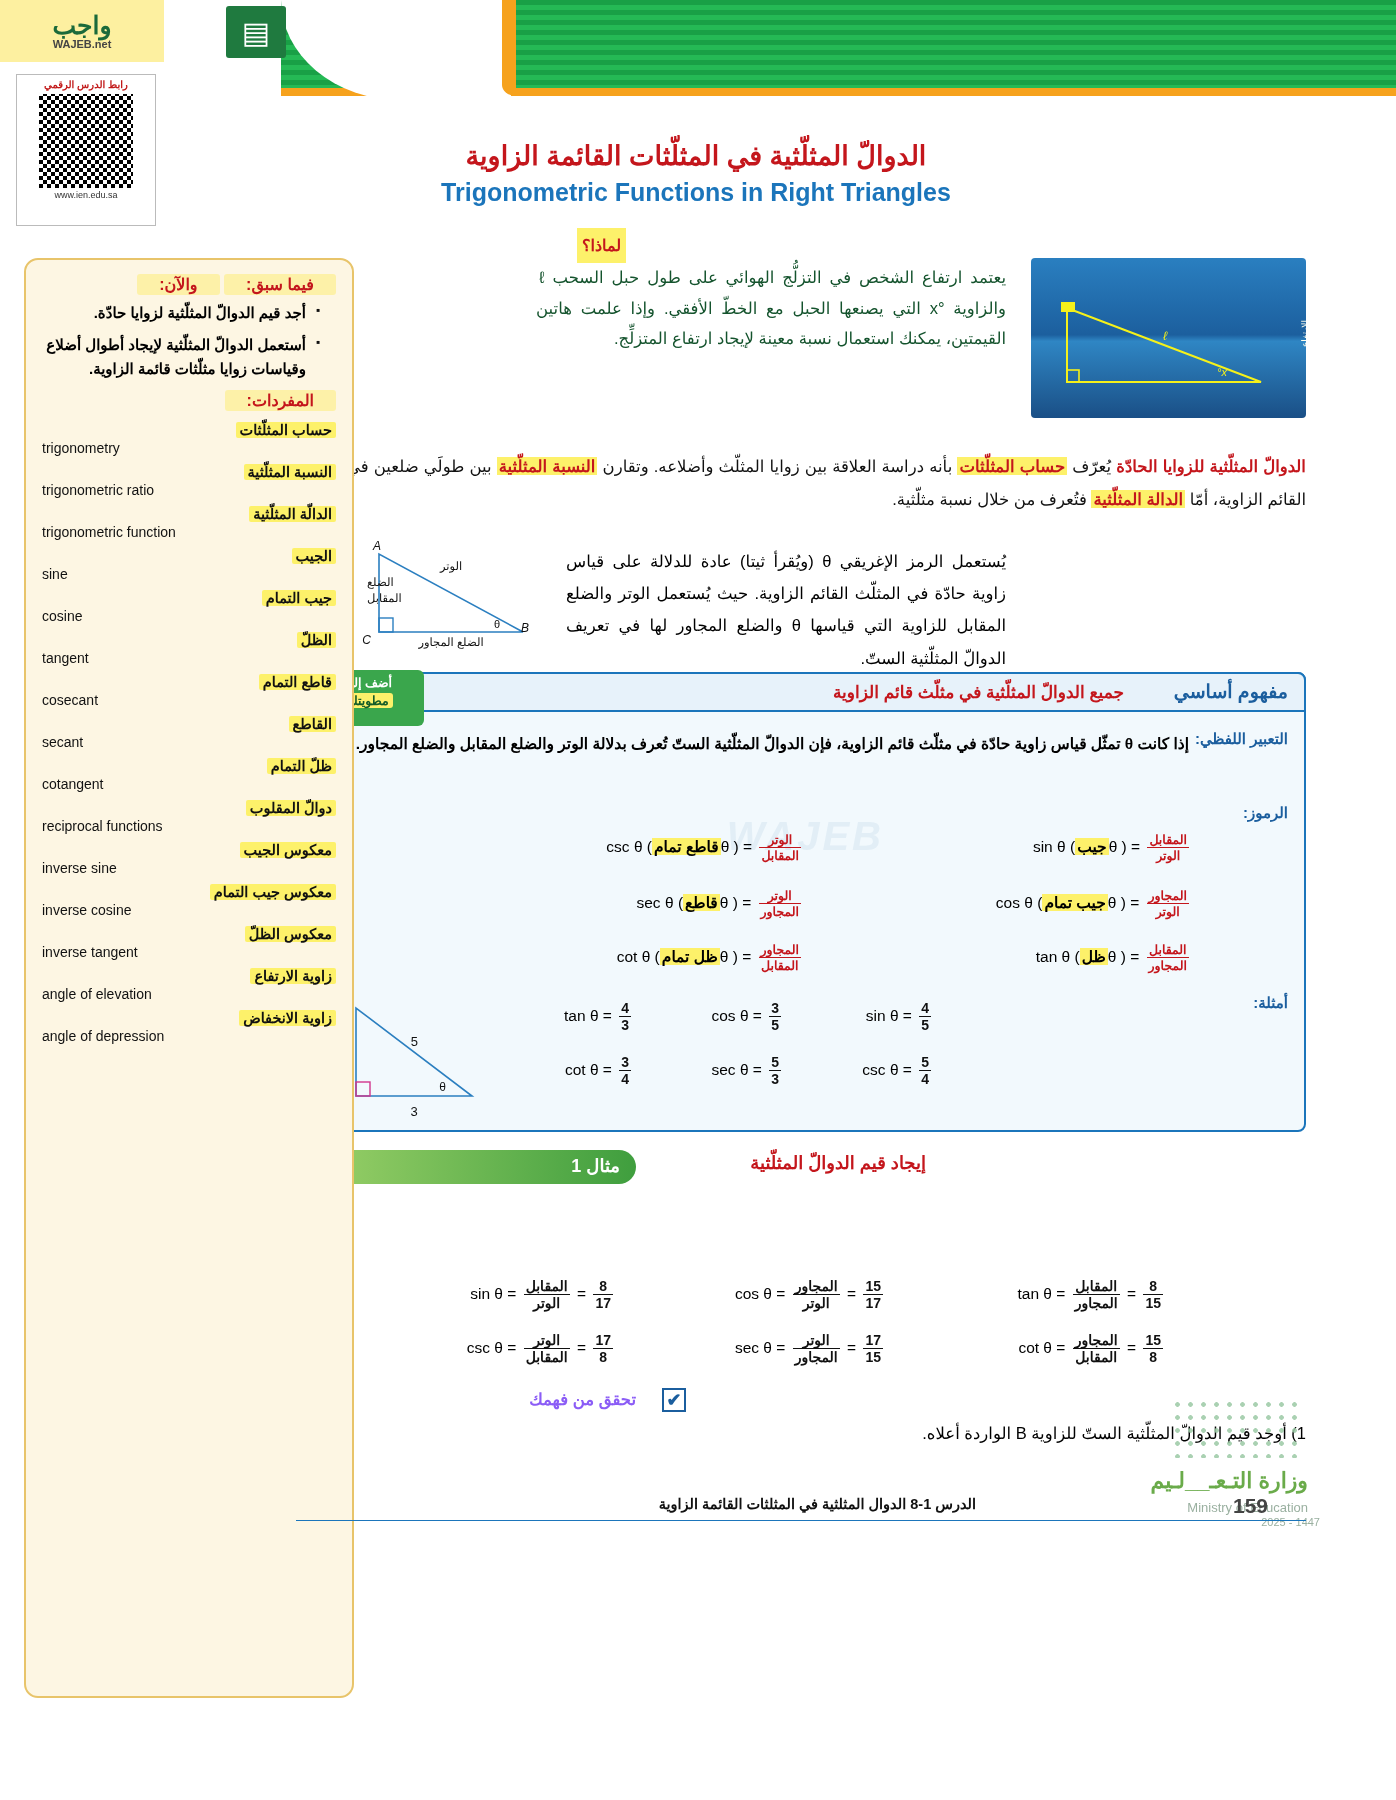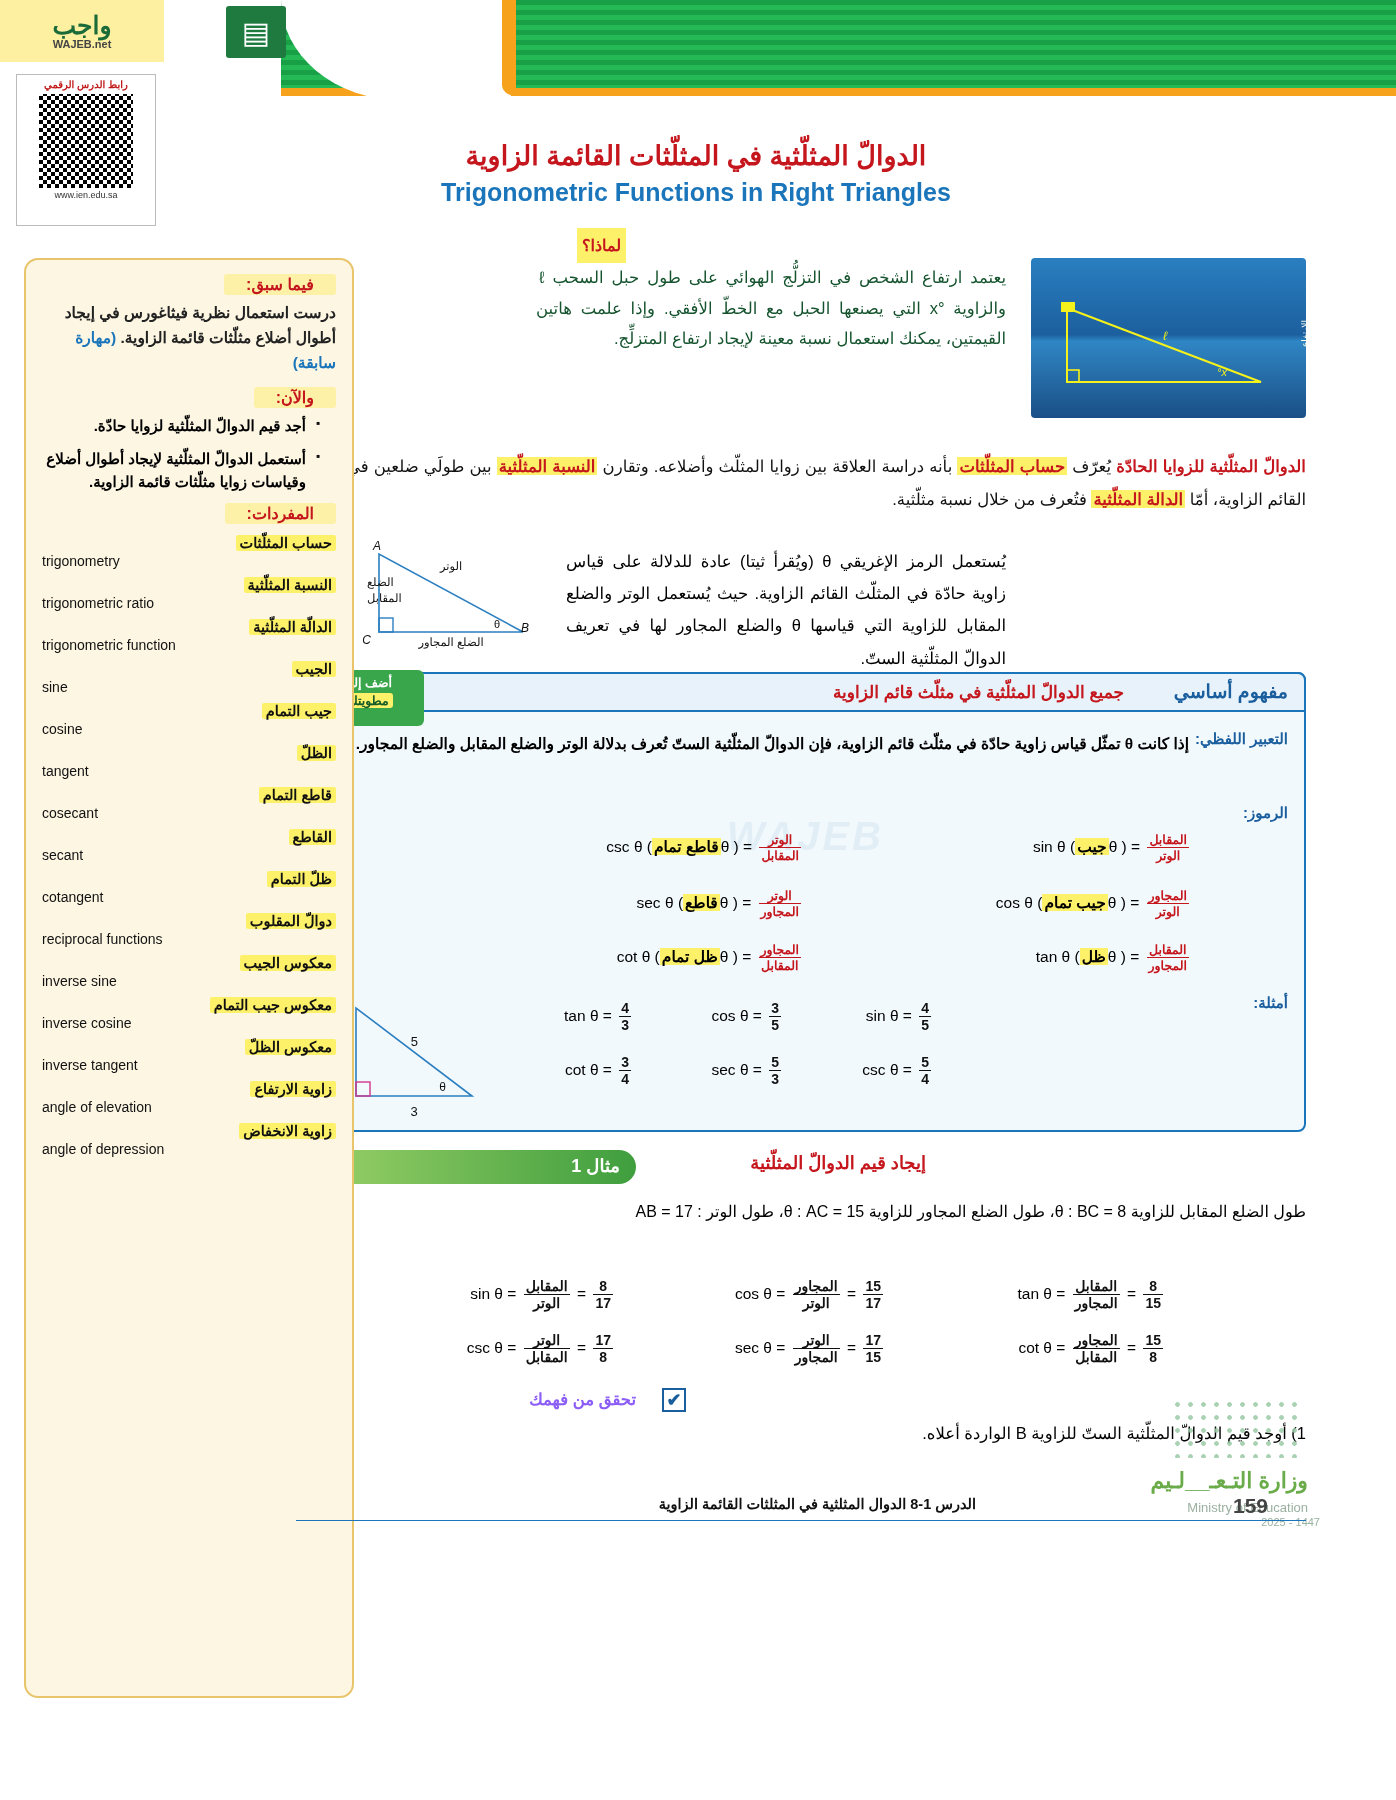--- a/index.html
+++ b/index.html
@@ -293,21 +293,20 @@
       <span>cot θ =</span>
       <span class="frac fracb"><span class="num">3</span><span class="den">4</span></span>
     </div>
   </div>
 
   <div class="ex-bar">
     <span>مثال 1</span>
   </div>
   <div class="ex-title">إيجاد قيم الدوالّ المثلّثية</div>
   <div class="ex-body">
-    <div>طول الضلع المقابل للزاوية θ : BC = 8، طول الضلع المجاور للزاوية θ : AC = 15، طول الوتر : AB = 17</div>
   </div>
 
   <div class="ex-rows">
 
     <div class="frm" style="top:0; right:690px;">
       <span>sin θ =</span>
       <span class="frac fracb"><span class="num">المقابل</span><span class="den">الوتر</span></span>
       <span>=</span>
       <span class="frac fracb"><span class="num">8</span><span class="den">17</span></span>
     </div>
@@ -343,24 +342,20 @@
       <span class="frac fracb"><span class="num">15</span><span class="den">8</span></span>
     </div>
   </div>
 
   <div class="chk">تحقق من فهمك</div>
   <div class="chk-box">✔</div>
   <div class="chk-q">1)  أوجد قيم الدوالّ المثلّثية الستّ للزاوية B الواردة أعلاه.</div>
 
   <aside class="sidebar">
     <div class="sb-head">فيما سبق:</div>
-    <p class="sb-p">
-      <span>درست استعمال نظرية فيثاغورس في إيجاد أطوال أضلاع مثلّثات قائمة الزاوية.</span>
-      <span class="muted">(مهارة سابقة)</span>
-    </p>
 
     <div class="sb-head">والآن:</div>
     <ul class="sb-list">
       <li>أجد قيم الدوالّ المثلّثية لزوايا حادّة.</li>
       <li>أستعمل الدوالّ المثلّثية لإيجاد أطوال أضلاع وقياسات زوايا مثلّثات قائمة الزاوية.</li>
     </ul>
 
     <div class="sb-head">المفردات:</div>
     <div class="vocab">
       <span class="ar">حساب المثلّثات</span><span class="en">trigonometry</span>

